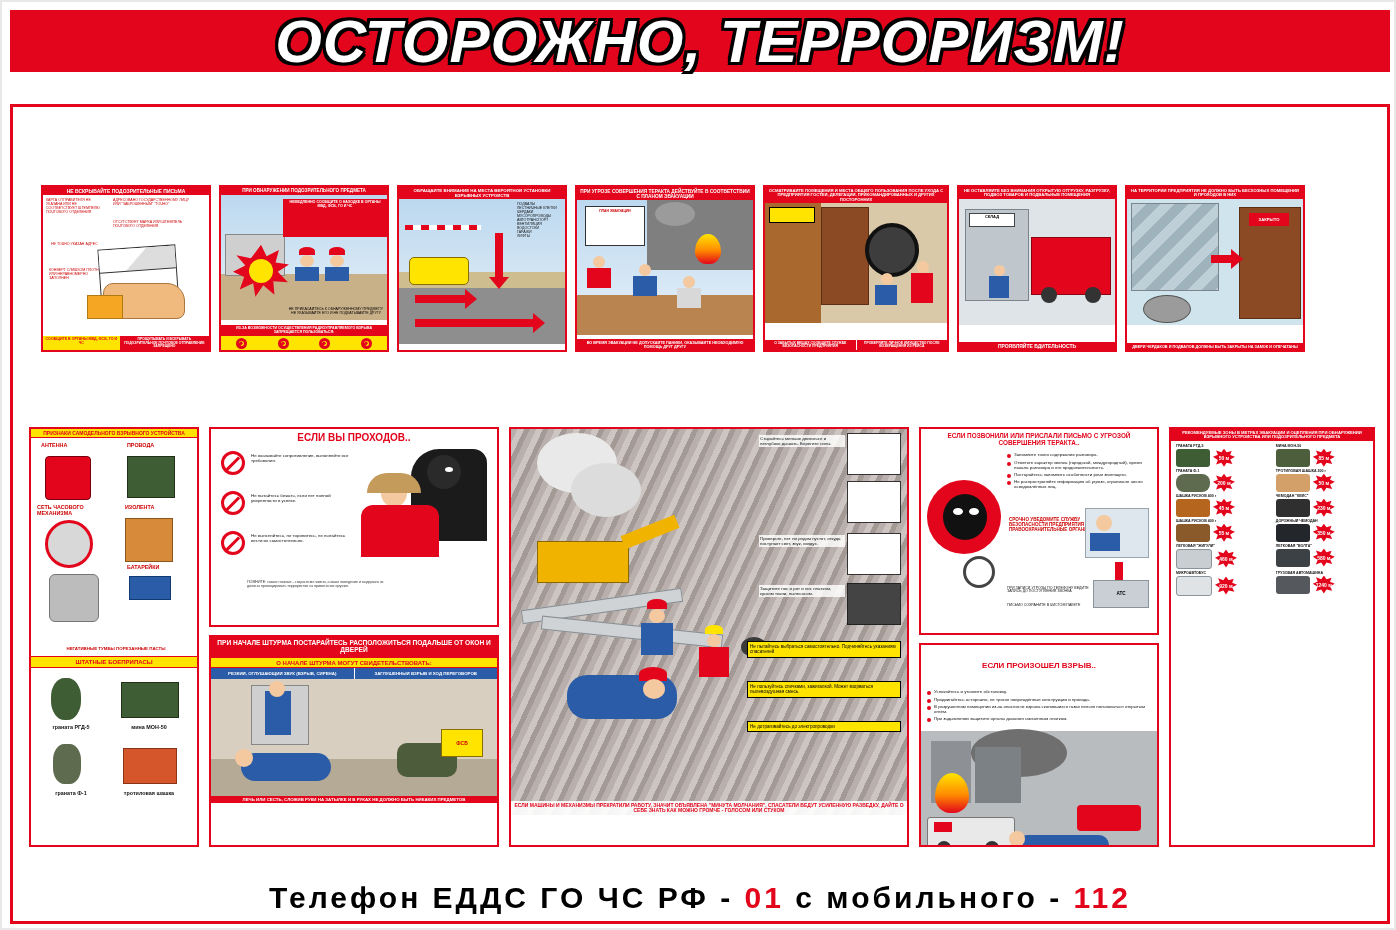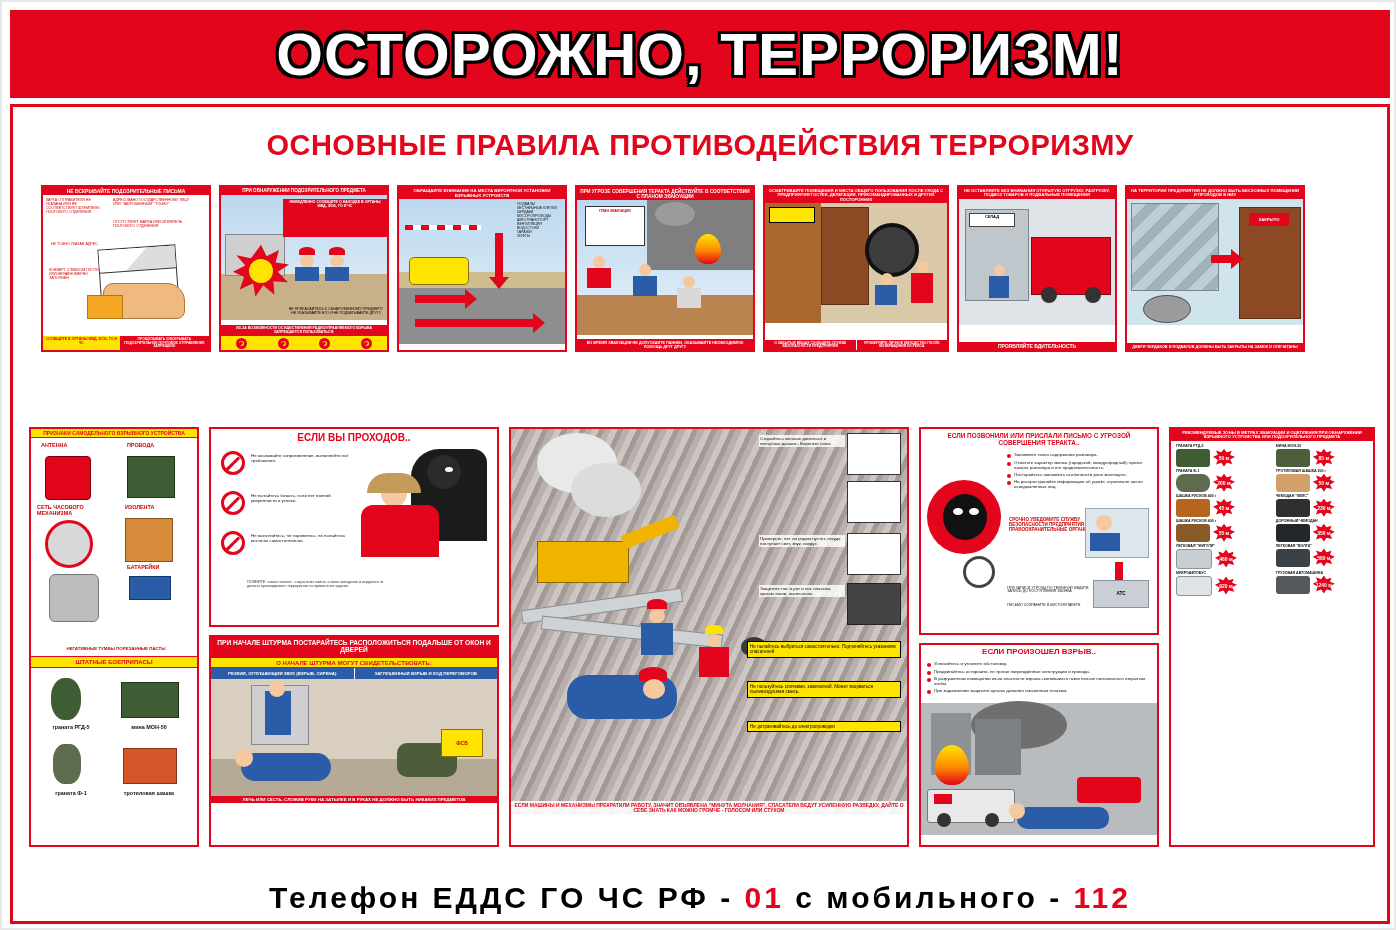--- a/index.html
+++ b/index.html
@@ -11,24 +11,25 @@
   }
   .poster{
     position:relative;
     width:1396px;height:930px;
     background:#ffffff;
     border:2px solid #e8e8e8;
     box-sizing:border-box;
   }
   
   .header{
-    position:absolute;left:8px;top:8px;width:1380px;height:88px;
+    position:absolute;left:8px;top:8px;width:1380px;height:62px;
     background:#e2051b;
     display:flex;align-items:center;justify-content:center;
     box-sizing:border-box;
+    font-style:italic;
   }
   .header-title{
     font-size:60px;font-weight:bold;color:#ffffff;
     letter-spacing:1px;
     text-shadow:
       -3px -3px 0 #000, 3px -3px 0 #000, -3px 3px 0 #000, 3px 3px 0 #000,
       0 -3px 0 #000, 0 3px 0 #000, -3px 0 0 #000, 3px 0 0 #000;
     white-space:nowrap;
   }
   
@@ -137,21 +138,20 @@
 <body>
 
 <div class="poster">
 
   <div class="header">
     <div class="header-title">ОСТОРОЖНО, ТЕРРОРИЗМ!</div>
   </div>
 
   <div class="frame">
 
-    <div class="section-title t1">ОСНОВНЫЕ ПРАВИЛА ПРОТИВОДЕЙСТВИЯ ТЕРРОРИЗМУ</div>
 
     <div class="card" style="left:28px;top:78px;width:170px;height:167px;">
       <div class="cap" style="font-size:5px;background:#e2051b;color:#fff;">НЕ ВСКРЫВАЙТЕ ПОДОЗРИТЕЛЬНЫЕ ПИСЬМА</div>
       <div style="position:relative;height:140px;">
         <div class="xtiny" style="position:absolute;left:3px;top:4px;width:62px;color:#c00;">КАРТА ОТПРАВИТЕЛЯ НЕ УКАЗАНА ИЛИ НЕ СООТВЕТСТВУЕТ ШТЕМПЕЛЮ ПОЧТОВОГО ОТДЕЛЕНИЯ</div>
         <div class="xtiny" style="position:absolute;left:70px;top:4px;width:80px;color:#c00;">АДРЕСОВАНО ГОСУДАРСТВЕННОМУ ЛИЦУ ИЛИ "ЗАБРОШЕННЫМ" "ТОЧНО"</div>
         <div class="xtiny" style="position:absolute;left:70px;top:26px;width:70px;color:#c00;">ОТСУТСТВУЕТ МАРКА ИЛИ ШТЕМПЕЛЬ ПОЧТОВОГО ОТДЕЛЕНИЯ</div>
         <div class="xtiny" style="position:absolute;left:8px;top:48px;width:55px;color:#c00;">НЕ ТОЧНО УКАЗАН АДРЕС</div>
         <div class="xtiny" style="position:absolute;left:6px;top:74px;width:58px;color:#c00;">КОНВЕРТ СЛИШКОМ ПЛОТНЫЙ ИЛИ НЕРАВНОМЕРНО ЗАПОЛНЕН</div>
 
@@ -442,21 +442,21 @@
           <div style="position:absolute;left:4px;top:24px;width:30px;height:18px;background:#2b5ca8;"></div>
         </div>
         <div class="arrow-d" style="position:absolute;right:34px;top:112px;height:22px;"></div>
         <div class="xtiny" style="position:absolute;left:86px;bottom:20px;width:86px;">ПРИ ЗАПИСИ УГРОЗЫ ПО ТЕЛЕФОНУ ВЕДИТЕ ЗАПИСЬ ДО ПОСТУПЛЕНИЯ ЗВОНКА</div>
         <div class="xtiny" style="position:absolute;left:86px;bottom:6px;width:86px;">ПИСЬМО СОХРАНИТЕ В ЧИСТОМ ПАКЕТЕ</div>
         <div style="position:absolute;right:8px;bottom:6px;width:54px;height:26px;background:#c9cfd4;border:1px solid #8b949b;font-size:4.6px;text-align:center;font-weight:bold;line-height:26px;">АТС</div>
       </div>
     </div>
 
     <div class="card" style="left:906px;top:536px;width:240px;height:204px;">
-      <div class="cap" style="font-size:8px;padding:3px;">ЕСЛИ ПРОИЗОШЕЛ ВЗРЫВ..</div>
+      <div class="cap" style="font-size:8px;padding:17px;">ЕСЛИ ПРОИЗОШЕЛ ВЗРЫВ..</div>
       <div style="position:relative;height:176px;">
         <div class="tiny scroll-list" style="position:absolute;left:6px;top:2px;width:226px;">
           <div class="bullet">
               <span>Успокойтесь и уточните обстановку.</span>
             </div>
           <div class="bullet">
               <span>Продвигайтесь осторожно, не трогая повреждённые конструкции и провода.</span>
             </div>
           <div class="bullet">
               <span>В разрушенном помещении из-за опасности взрыва скопившихся газов нельзя пользоваться открытым огнём.</span>

